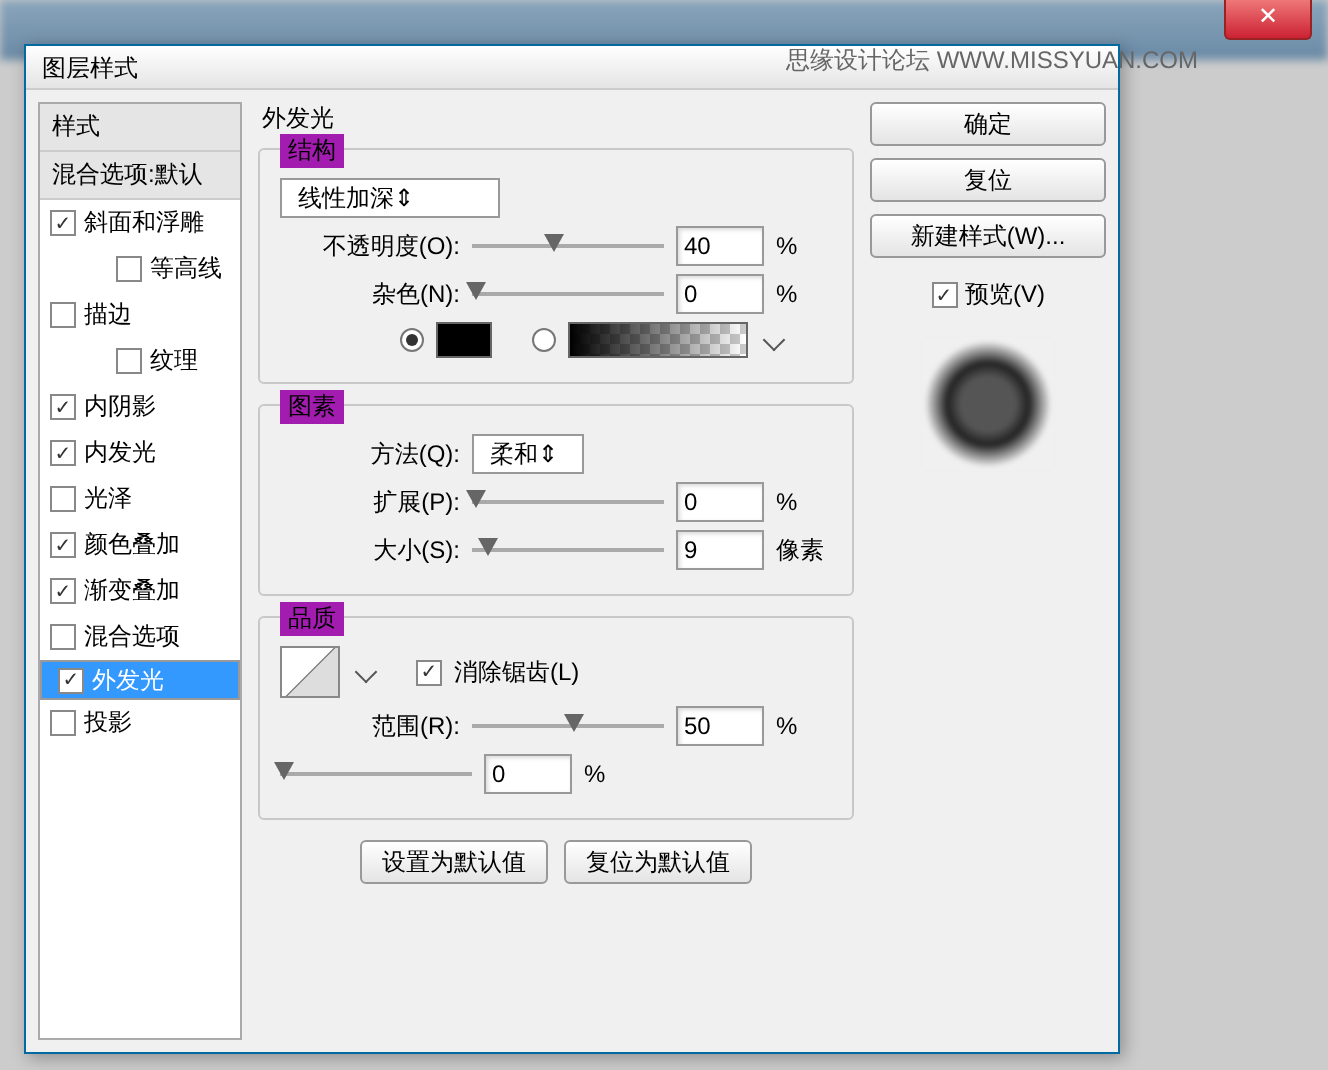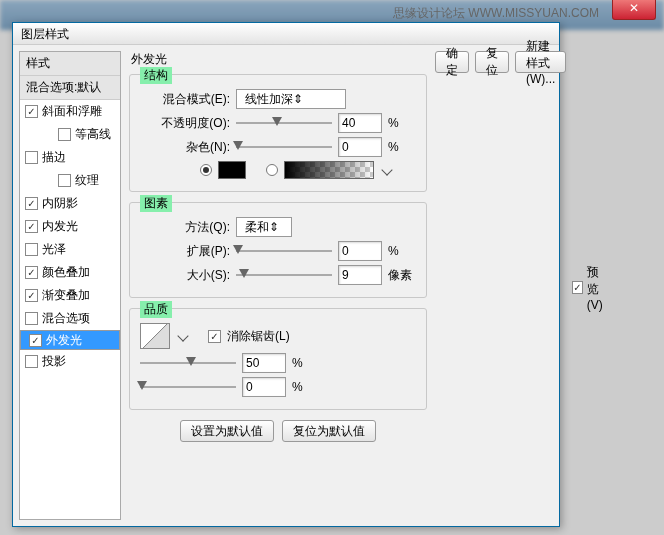--- a/index.html
+++ b/index.html
@@ -1,47 +1,47 @@
 <!DOCTYPE html>
 <html><head>
 <meta charset="utf-8">
 <style>
 *{box-sizing:border-box;margin:0;padding:0;font-family:"Microsoft YaHei","SimSun",sans-serif;font-size:12px}
 body{background:#ccc;width:664px;height:535px;overflow:hidden;position:relative}
 .backdrop{position:absolute;top:0;left:0;width:100%;height:30px;background:linear-gradient(180deg,#8aa5bc,#6a8aa5);filter:blur(2px)}
-.watermark{position:absolute;top:5px;right:65px;font-size:11px;color:#666;z-index:2}
+.watermark{position:absolute;top:22px;right:65px;font-size:11px;color:#666;z-index:2}
 .closex{position:absolute;top:0;right:8px;width:44px;height:20px;background:linear-gradient(180deg,#e77,#c23);border:1px solid #922;border-top:none;border-radius:0 0 3px 3px;color:#fff;text-align:center;line-height:16px;z-index:3}
 .dialog{position:absolute;top:22px;left:12px;width:548px;height:505px;background:#f0f0f0;border:1px solid #0369a1;box-shadow:2px 2px 8px rgba(0,0,0,.3)}
 .titlebar{height:22px;line-height:22px;padding-left:8px;background:linear-gradient(180deg,#fff,#e4e4e4);border-bottom:1px solid #ccc}
 .body{display:flex;padding:6px;gap:8px;height:calc(100% - 22px)}
 .sidebar{width:102px;border:1px solid #aaa;background:#fff}
 .shead{background:#e5e5e5;padding:3px 6px;border-bottom:1px solid #ccc}
 .srow{display:flex;align-items:center;padding:3px 5px;gap:4px;cursor:default}
 .srow.sel{background:#3399ff;color:#fff}
 .srow.indent{padding-left:38px}
 .chk{width:13px;height:13px;border:1px solid #888;background:#fff;display:inline-flex;align-items:center;justify-content:center;font-size:10px;color:#333}
 .main{flex:1;position:relative}
 .fs{border:1px solid #c8c8c8;border-radius:3px;margin:6px 0 10px;padding:10px 10px 8px;position:relative}
-.fs .lg{position:absolute;top:-8px;left:10px;background:#86efac;padding:0 4px}
+.fs .lg{position:absolute;top:-8px;left:10px;background:#a21caf;padding:0 4px}
 .row{display:flex;align-items:center;margin:4px 0;gap:6px}
 .lbl{width:90px;text-align:right}
 .sel{border:1px solid #999;background:#fff;height:20px;padding:0 8px;display:flex;align-items:center;}
 .slider{flex:0 0 96px;height:16px;position:relative}
 .track{position:absolute;top:7px;left:0;right:0;height:2px;background:#aaa}
 .thumb{position:absolute;top:2px;width:0;height:0;border-left:5px solid transparent;border-right:5px solid transparent;border-top:9px solid #666}
 .inp{width:44px;height:20px;border:1px solid #999;background:#fff;padding:0 3px;text-align:left;box-shadow:inset 1px 1px 2px rgba(0,0,0,.15)}
 .radio{width:12px;height:12px;border:1px solid #777;border-radius:50%;background:#fff;display:inline-flex;align-items:center;justify-content:center}
 .radio.on::after{content:"";width:6px;height:6px;background:#333;border-radius:50%}
 .swatch{width:28px;height:18px;border:1px solid #666}
 .grad{width:90px;height:18px;border:1px solid #666;background:linear-gradient(90deg,#000,rgba(0,0,0,0)),repeating-conic-gradient(#ccc 0 25%,#fff 0 50%) 0 0/10px 10px}
 .dd{width:8px;height:8px;border-left:1px solid #555;border-bottom:1px solid #555;transform:rotate(-45deg);margin:0 3px}
 .contour{width:30px;height:26px;border:1px solid #888;background:linear-gradient(135deg,#fff 49%,#888 50%,#888 51%,#ddd 52%)}
 .btn{height:22px;border:1px solid #999;background:linear-gradient(180deg,#fff,#e4e4e4);border-radius:3px;padding:0 10px;display:inline-flex;align-items:center;justify-content:center;cursor:default}
 .btns{display:flex;gap:8px;justify-content:center;margin-top:6px}
-.right{width:118px;display:flex;flex-direction:row;gap:6px;align-items:stretch}
+.right{width:118px;display:flex;flex-direction:column;gap:6px;align-items:stretch}
 .right .btn{width:100%}
 .preview{width:64px;height:64px;margin:8px auto;background:radial-gradient(circle at 50% 50%,#555 30%,#222 45%,#f0f0f0 70%);filter:blur(1px)}
 .pvrow{display:flex;align-items:center;justify-content:center;gap:4px;margin-top:4px}
 </style>
 </head>
 <body>
 <div class="backdrop"></div>
 <div class="watermark"><span>思缘设计论坛 WWW.MISSYUAN.COM</span></div>
 <div class="closex">✕</div>
 
@@ -101,21 +101,20 @@
           <span>投影</span>
         </div>
 </div>
 
 <div class="main">
 <div style="margin:0 0 2px 2px">外发光</div>
 
 <div class="fs">
 <span class="lg">结构</span>
 <div class="row">
-<span class="lbl">混合模式(E):</span>
 <div class="sel" style="width:110px">
               <span>线性加深</span>
               <span>⇕</span>
             </div>
 </div>
 <div class="row">
 <span class="lbl">不透明度(O):</span>
 <div class="slider">
               <div class="track"></div>
               <div class="thumb" style="left:36px"></div>
@@ -174,20 +173,21 @@
 <div class="fs">
 <span class="lg">品质</span>
 <div class="row">
 <span class="contour"></span>
             <span class="dd"></span>
 <span style="width:6px"></span>
 <span class="chk">✓</span>
 <span>消除锯齿(L)</span>
 </div>
 <div class="row">
+<span class="lbl">范围(R):</span>
 <div class="slider">
               <div class="track"></div>
               <div class="thumb" style="left:46px"></div>
             </div>
 <input class="inp" value="50" style="">
 <span>%</span>
 </div>
 <div class="row">
 <div class="slider">
               <div class="track"></div>

